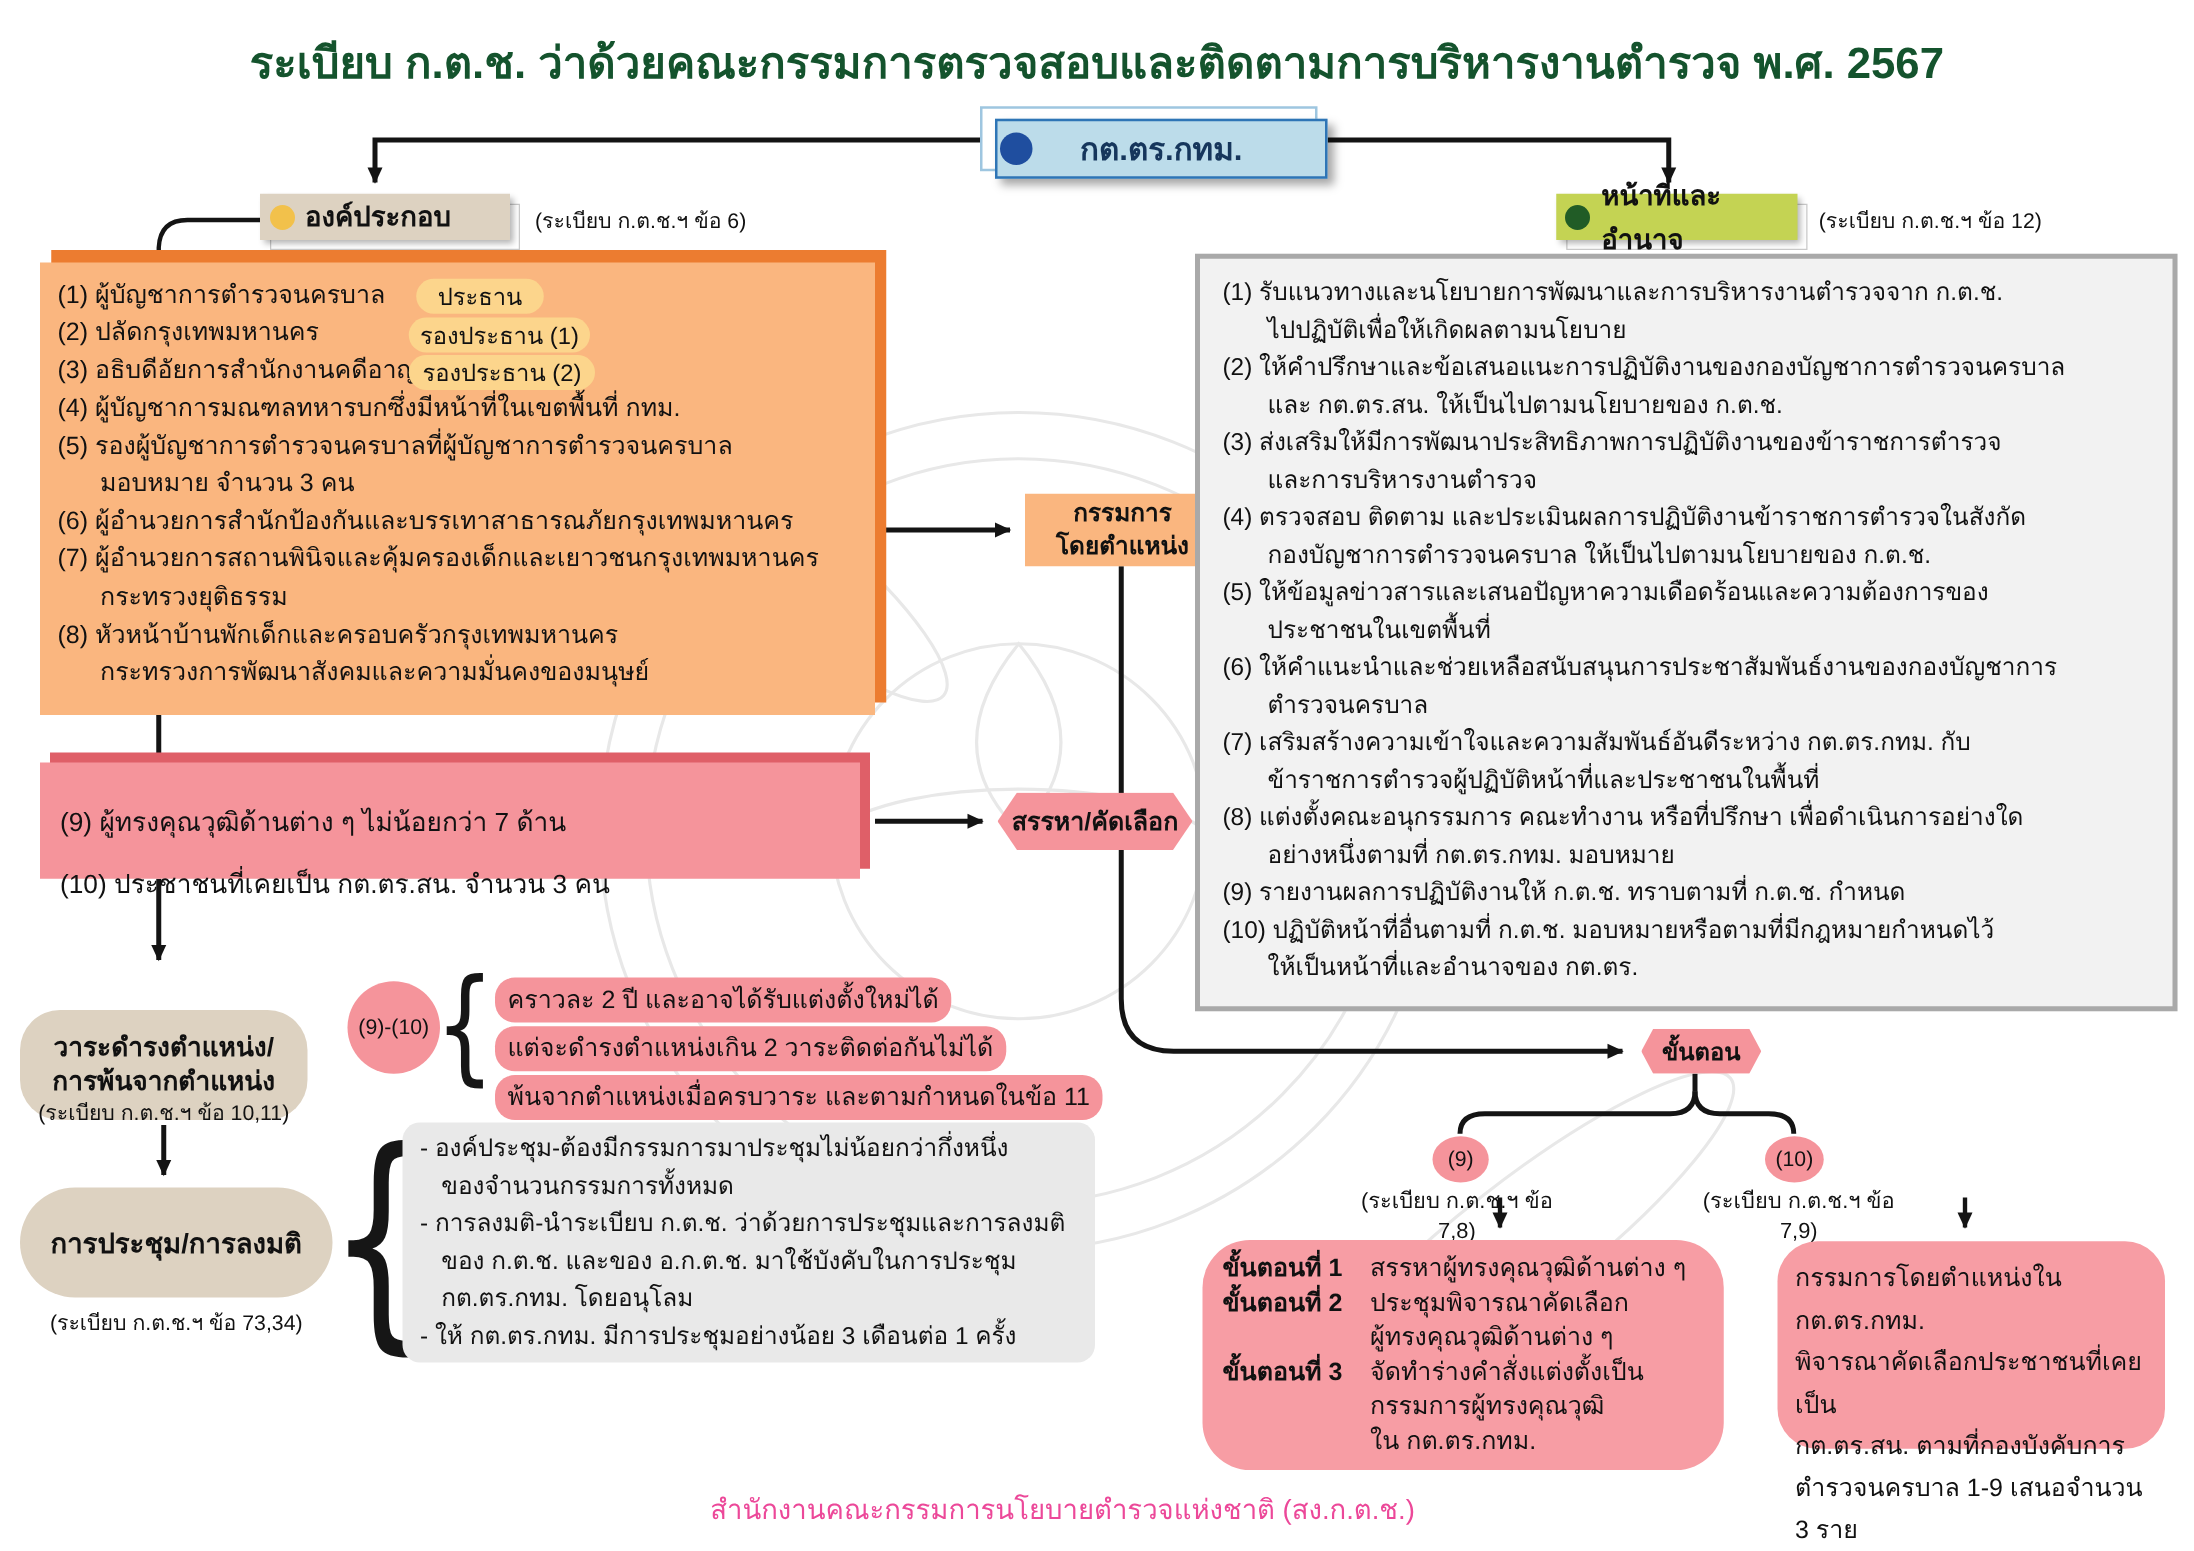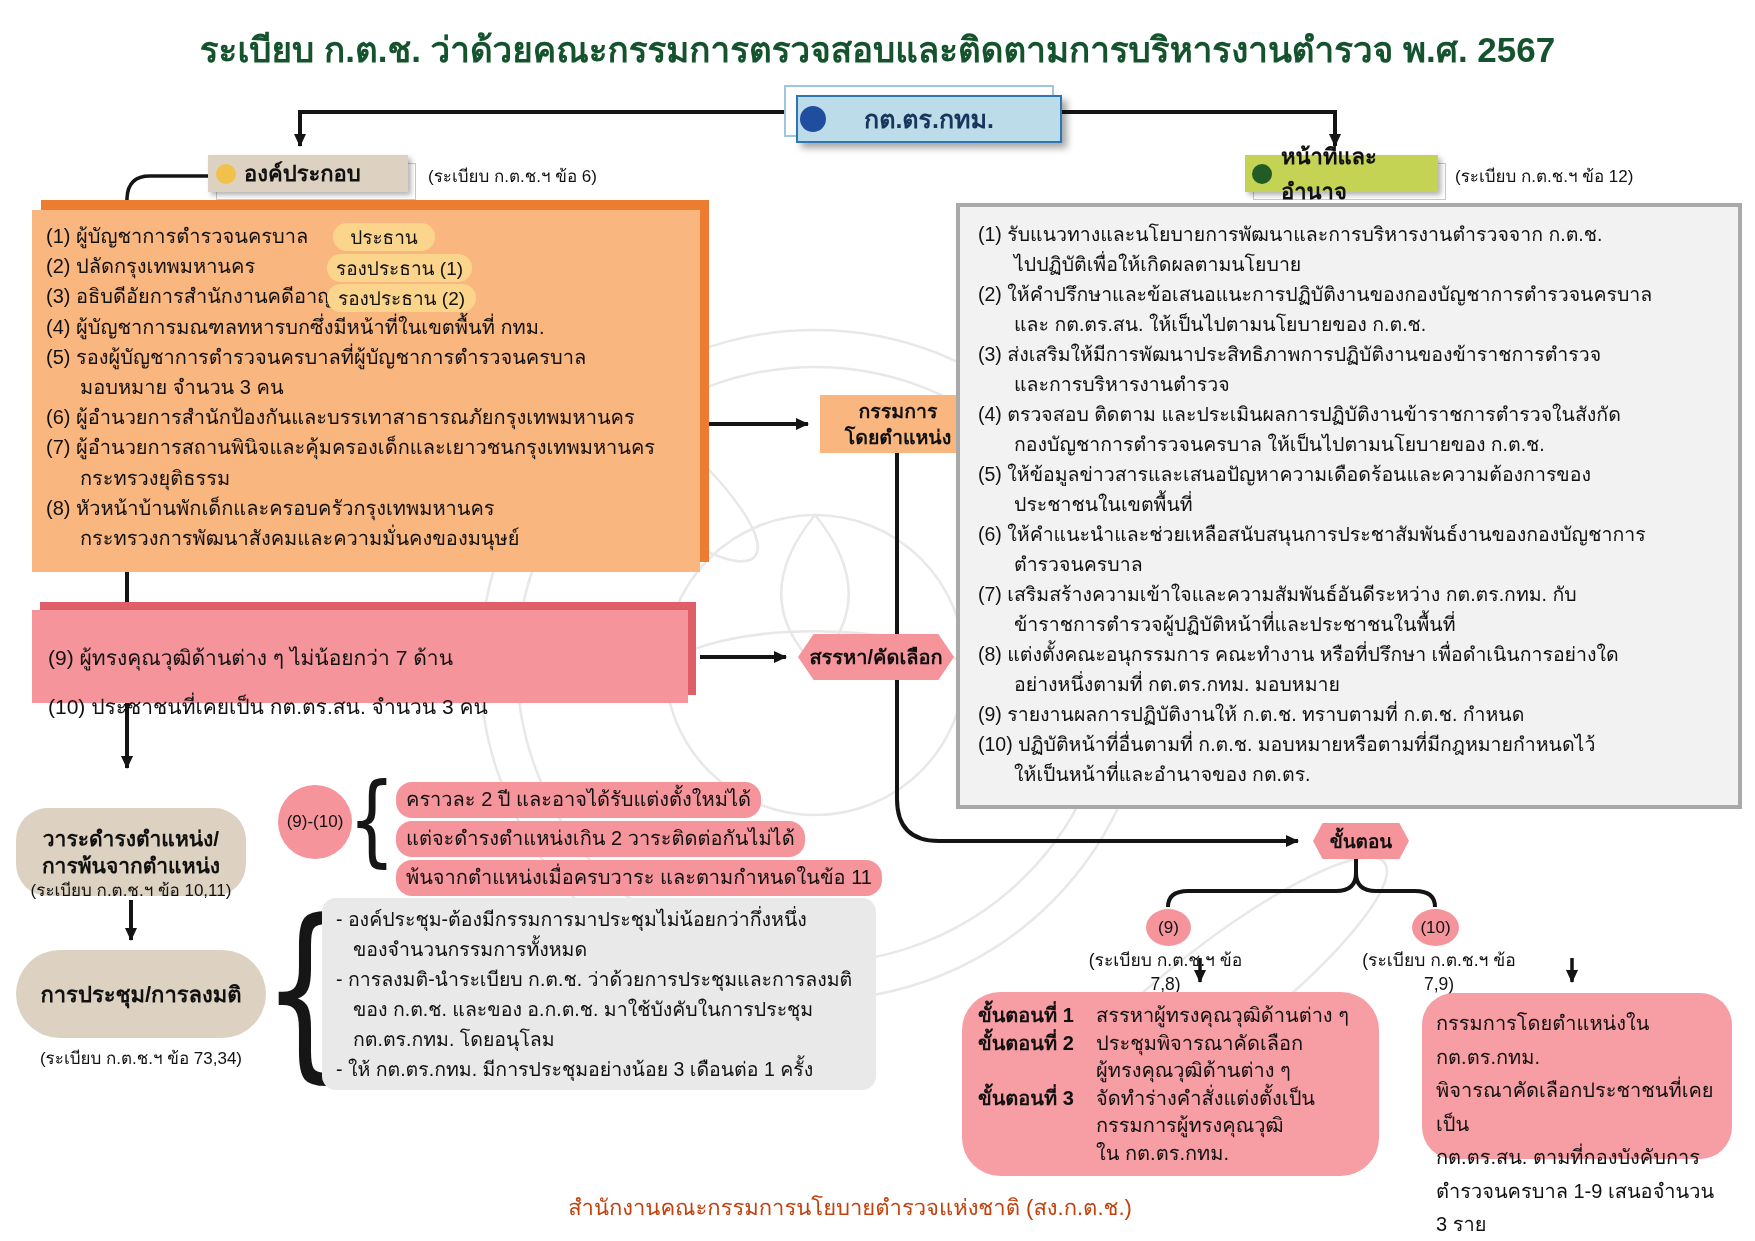--- a/index.html
+++ b/index.html
@@ -61,21 +61,21 @@
   .m-item{padding-left:17px;text-indent:-17px;white-space:pre-line;}
   
   .bubble{background:#f5949b;border-radius:50%;display:flex;align-items:center;justify-content:center;font-size:17px;z-index:3;}
   .cap{font-size:17.5px;text-align:center;z-index:3;}
   .stepbox{left:962px;top:992px;width:417px;height:184px;background:#f79da4;border-radius:38px;padding:10px 10px 8px 16px;z-index:3;}
   .steprow{display:flex;font-size:20px;line-height:27.5px;}
   .steprow .sl{font-weight:bold;min-width:118px;}
   .steprow .st{white-space:pre-line;}
   .citizenbox{left:1422px;top:993px;width:310px;height:166px;background:#f79da4;border-radius:32px;
               padding:14px 8px 10px 14px;z-index:3;font-size:20px;line-height:33.5px;white-space:pre-line;}
-  .footer{left:400px;top:1190px;width:900px;text-align:center;font-size:22px;color:#c2410c;z-index:3;}
+  .footer{left:400px;top:1190px;width:900px;text-align:center;font-size:22px;color:#ec4899;z-index:3;}
 </style>
 </head>
 <body>
 
 <div id="canvas">
 
   <svg class="layer wm" width="1755" height="1241">
     <g fill="none" stroke="#e8e8e8" stroke-width="2.5">
       <circle cx="815" cy="665" r="335"></circle>
       <circle cx="815" cy="665" r="298"></circle>

